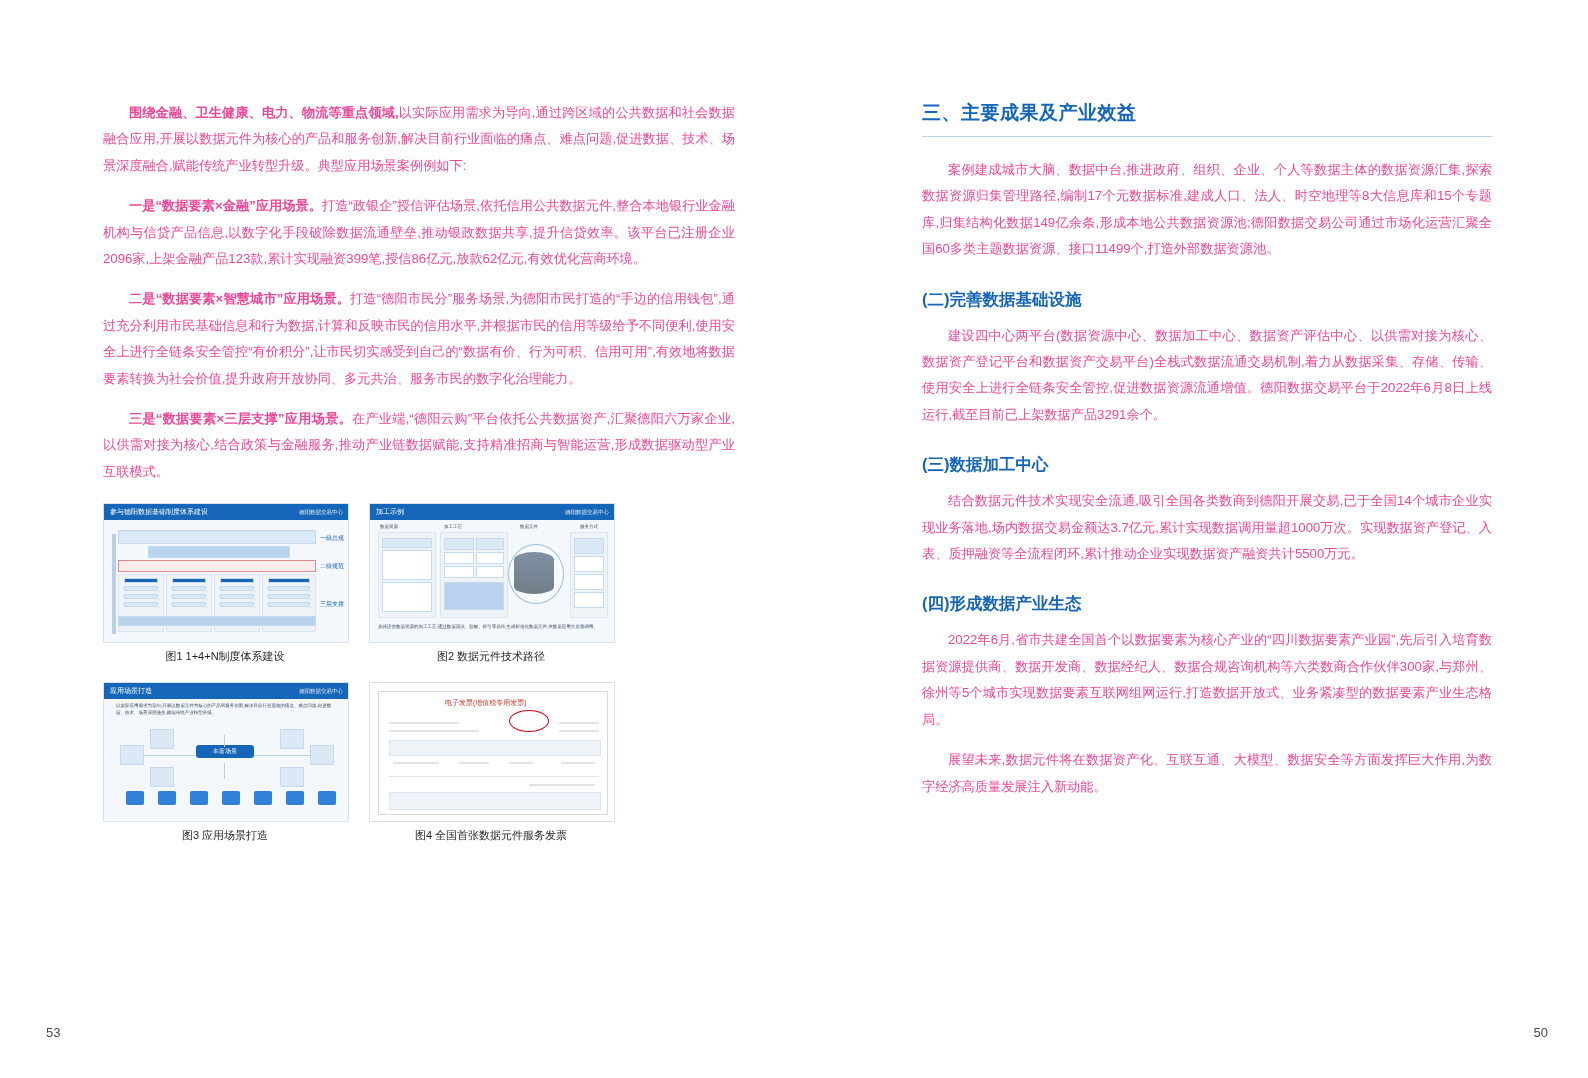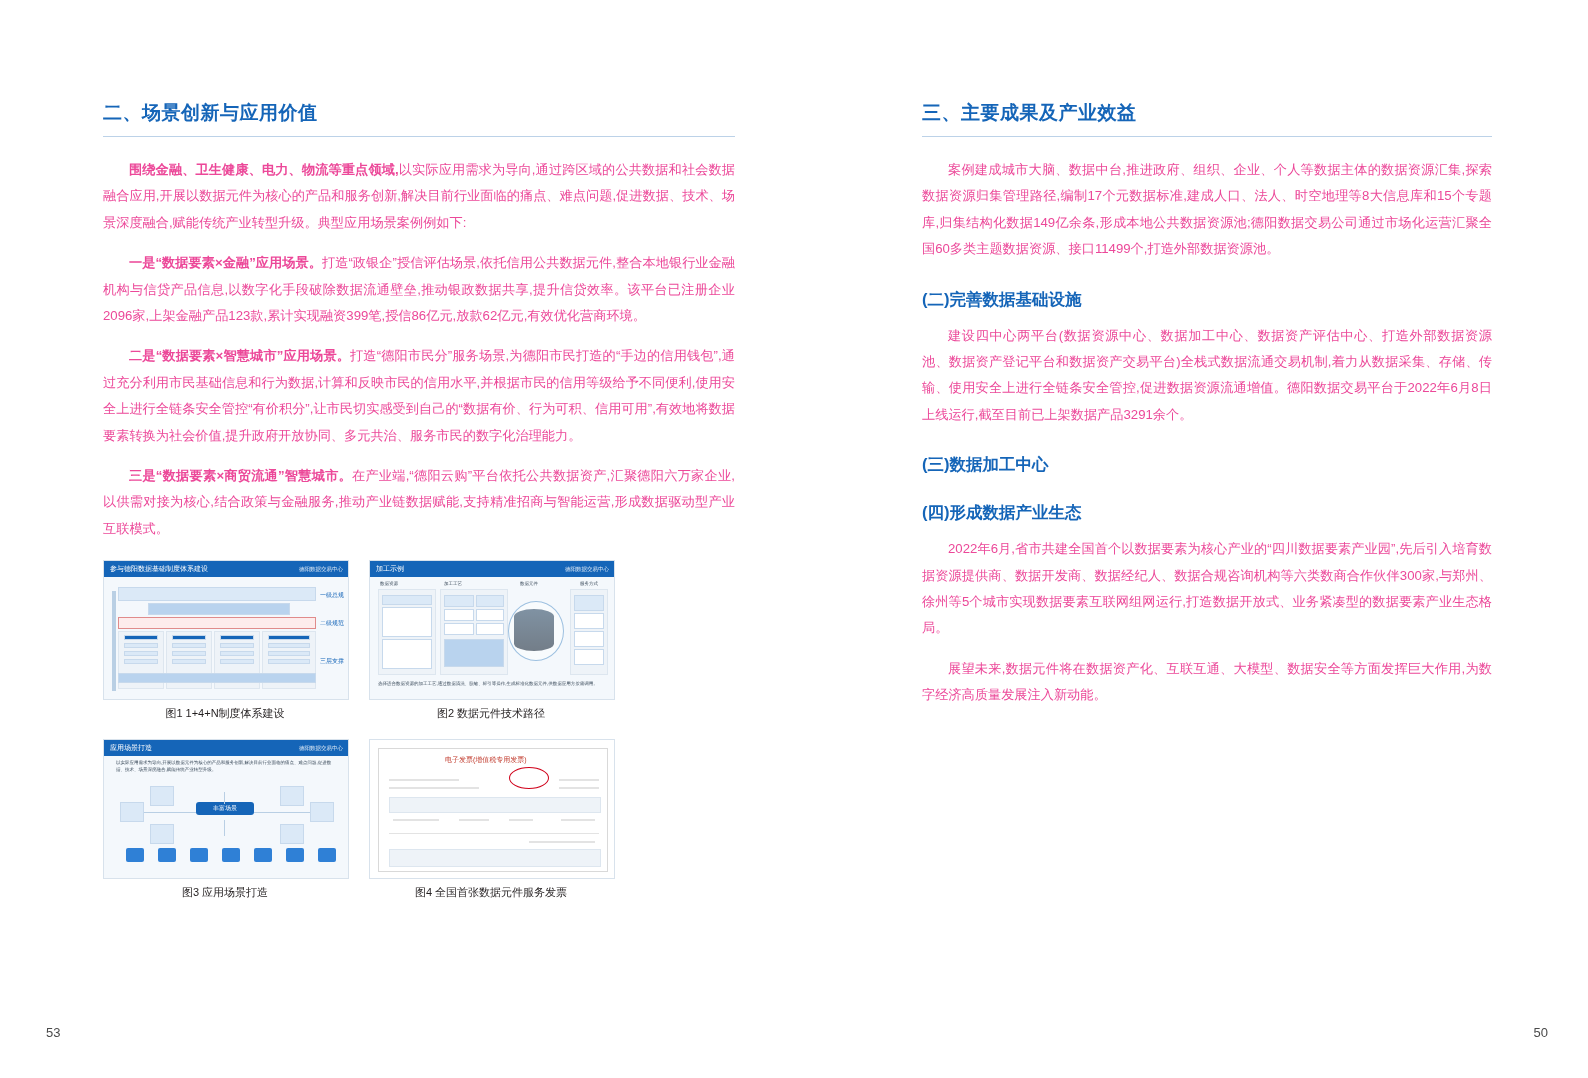--- a/index.html
+++ b/index.html
@@ -207,29 +207,28 @@
 </head>
 <body>
 
 <div class="spread">
 
   <div class="topbar a"></div>
   <div class="topbar b"></div>
 
   <div class="page left">
     <div class="content">
-      <h2 class="sec-title">二、场景创新与应用价值</h2>
 
       <p class="para indent"><span class="bold">围绕金融、卫生健康、电力、物流等重点领域,</span><span>以实际应用需求为导向,通过跨区域的公共数据和社会数据融合应用,开展以数据元件为核心的产品和服务创新,解决目前行业面临的痛点、难点问题,促进数据、技术、场景深度融合,赋能传统产业转型升级。典型应用场景案例例如下:</span></p>
 
       <p class="para indent"><span class="bold">一是“数据要素×金融”应用场景。</span><span>打造“政银企”授信评估场景,依托信用公共数据元件,整合本地银行业金融机构与信贷产品信息,以数字化手段破除数据流通壁垒,推动银政数据共享,提升信贷效率。该平台已注册企业2096家,上架金融产品123款,累计实现融资399笔,授信86亿元,放款62亿元,有效优化营商环境。</span></p>
 
       <p class="para indent"><span class="bold">二是“数据要素×智慧城市”应用场景。</span><span>打造“德阳市民分”服务场景,为德阳市民打造的“手边的信用钱包”,通过充分利用市民基础信息和行为数据,计算和反映市民的信用水平,并根据市民的信用等级给予不同便利,使用安全上进行全链条安全管控“有价积分”,让市民切实感受到自己的“数据有价、行为可积、信用可用”,有效地将数据要素转换为社会价值,提升政府开放协同、多元共治、服务市民的数字化治理能力。</span></p>
 
-      <p class="para indent"><span class="bold">三是“数据要素×商贸流通”智慧城市。</span><span>在产业端,“德阳云购”平台依托公共数据资产,汇聚德阳六万家企业,以供需对接为核心,结合政策与金融服务,推动产业链数据赋能,支持精准招商与智能运营,形成数据驱动型产业互联模式。</span></p>
+      <p class="para indent"><span class="bold">三是“数据要素×三层支撑”应用场景。</span><span>在产业端,“德阳云购”平台依托公共数据资产,汇聚德阳六万家企业,以供需对接为核心,结合政策与金融服务,推动产业链数据赋能,支持精准招商与智能运营,形成数据驱动型产业互联模式。</span></p>
 
       <div class="figs">
 
         <div class="fig-row">
           <div class="fig">
             <div class="fig-box">
               <div class="hdr">
                 <span>参与德阳数据基础制度体系建设</span>
                 <span class="brand">德阳数据交易中心</span>
               </div>
@@ -363,23 +362,24 @@
     <div class="page-number">53</div>
   </div>
 
   <div class="page right">
     <div class="content">
       <h2 class="sec-title">三、主要成果及产业效益</h2>
 
       <p class="para indent">案例建成城市大脑、数据中台,推进政府、组织、企业、个人等数据主体的数据资源汇集,探索数据资源归集管理路径,编制17个元数据标准,建成人口、法人、时空地理等8大信息库和15个专题库,归集结构化数据149亿余条,形成本地公共数据资源池;德阳数据交易公司通过市场化运营汇聚全国60多类主题数据资源、接口11499个,打造外部数据资源池。</p>
 
       <h3 class="sub-title">(二)完善数据基础设施</h3>
-      <p class="para indent">建设四中心两平台(数据资源中心、数据加工中心、数据资产评估中心、打造外部数据资源池、数据资产登记平台和数据资产交易平台)全栈式数据流通交易机制,着力从数据采集、存储、传输、使用安全上进行全链条安全管控,促进数据资源流通增值。德阳数据交易平台于2022年6月8日上线运行,截至目前已上架数据产品3291余个。</p>
+      <p class="para indent">建设四中心两平台(数据资源中心、数据加工中心、数据资产评估中心、以供需对接为核心、数据资产登记平台和数据资产交易平台)全栈式数据流通交易机制,着力从数据采集、存储、传输、使用安全上进行全链条安全管控,促进数据资源流通增值。德阳数据交易平台于2022年6月8日上线运行,截至目前已上架数据产品3291余个。</p>
 
       <h3 class="sub-title">(三)数据加工中心</h3>
+      <p class="para indent">结合数据元件技术实现安全流通,吸引全国各类数商到德阳开展交易,已于全国14个城市企业实现业务落地,场内数据交易金额达3.7亿元,累计实现数据调用量超1000万次。实现数据资产登记、入表、质押融资等全流程闭环,累计推动企业实现数据资产融资共计5500万元。</p>
 
       <h3 class="sub-title">(四)形成数据产业生态</h3>
       <p class="para indent">2022年6月,省市共建全国首个以数据要素为核心产业的“四川数据要素产业园”,先后引入培育数据资源提供商、数据开发商、数据经纪人、数据合规咨询机构等六类数商合作伙伴300家,与郑州、徐州等5个城市实现数据要素互联网组网运行,打造数据开放式、业务紧凑型的数据要素产业生态格局。</p>
 
       <p class="para indent">展望未来,数据元件将在数据资产化、互联互通、大模型、数据安全等方面发挥巨大作用,为数字经济高质量发展注入新动能。</p>
     </div>
     <div class="page-number">50</div>
   </div>
 
 </div>

